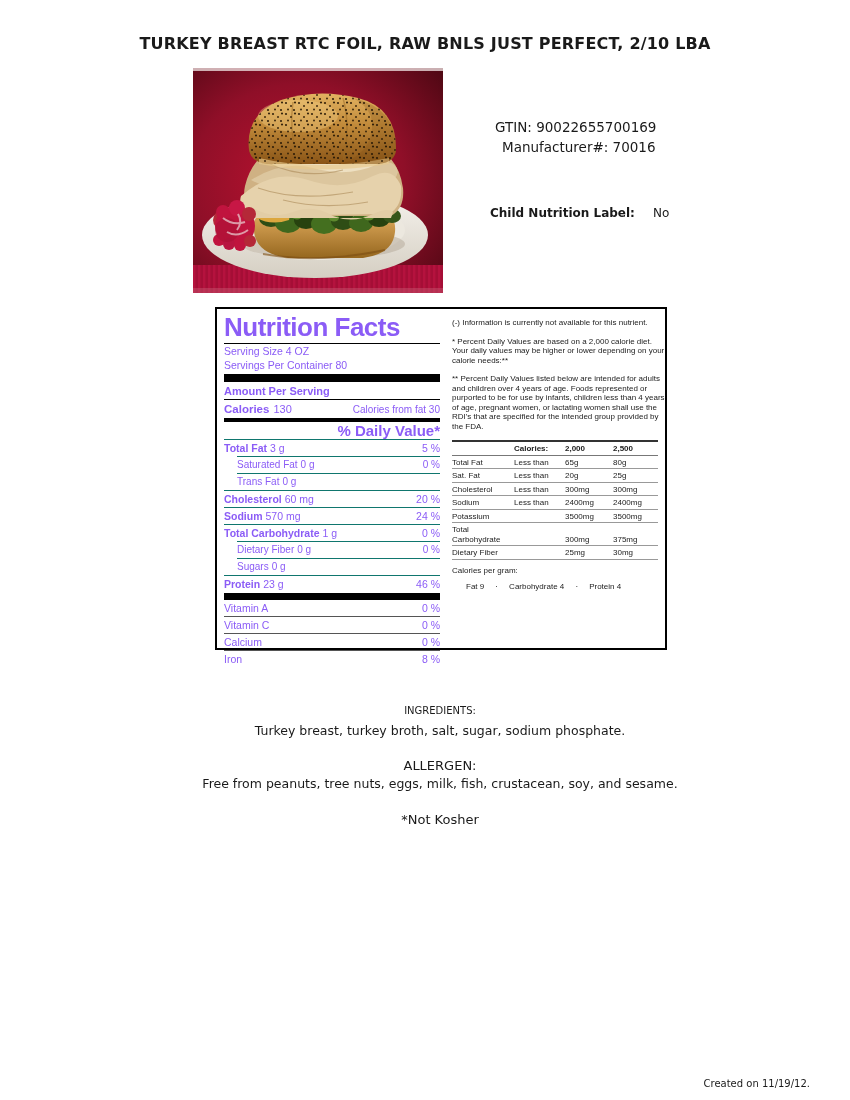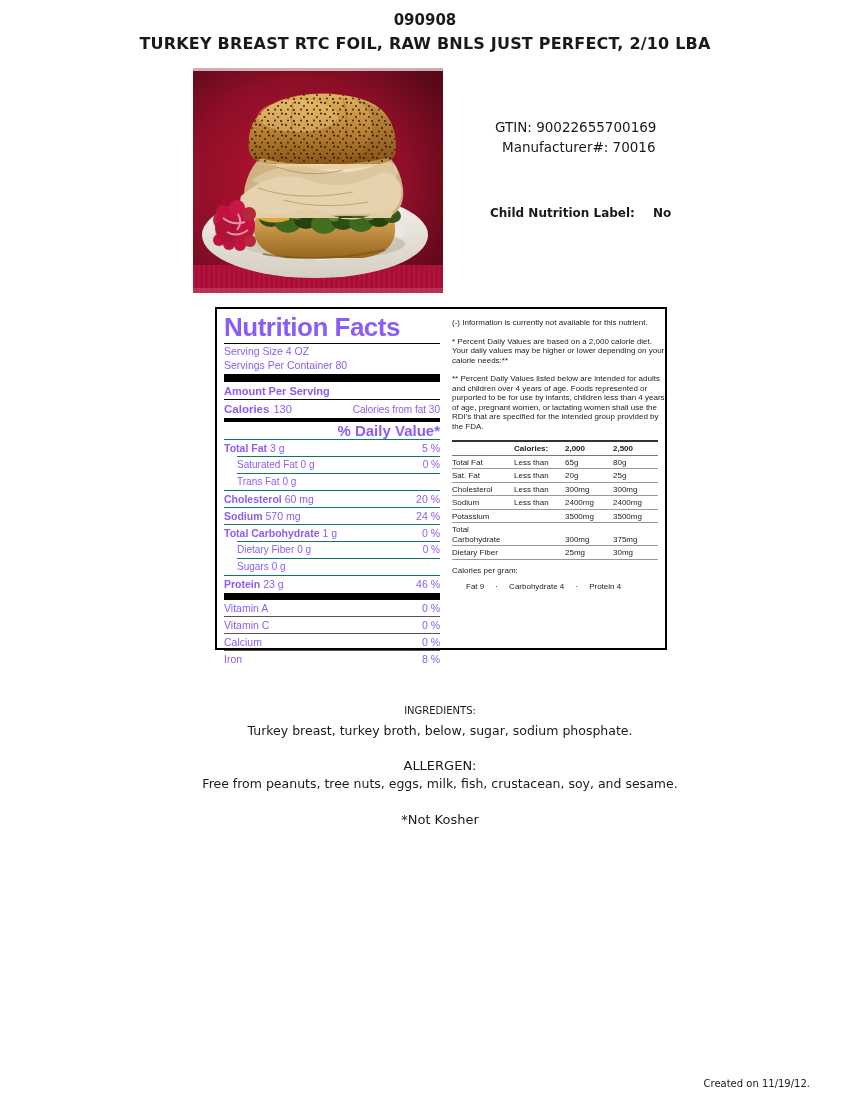--- a/index.html
+++ b/index.html
@@ -14,21 +14,21 @@
 
   
   .photo{position:absolute;left:193px;top:68px;width:250px;height:225px;}
   .photo svg{display:block;}
 
   
   .gtin-line{position:absolute;left:495px;top:119px;font-size:13.5px;}
   .manufacturer-line{position:absolute;left:502px;top:139px;font-size:13.5px;}
   .cn-row{position:absolute;left:490px;top:206px;font-size:12px;}
   .cn-label{font-weight:bold;}
-  .cn-value{position:absolute;left:163px;top:0;font-weight:bold;}
+  .cn-value{position:absolute;left:163px;top:0;font-weight:normal;}
 
   
   .nf-box{position:absolute;left:215px;top:307px;width:452px;height:343px;
           border:2px solid #000;box-sizing:border-box;background:#fff;}
   .nf-left{position:absolute;left:7px;top:5px;width:216px;color:#8b5cf6;
            font-family:"Liberation Sans",sans-serif;}
   .nf-title{font-size:26px;font-weight:bold;line-height:26px;letter-spacing:-0.5px;
             padding-bottom:3px;border-bottom:1px solid #000;white-space:nowrap;}
   .nf-serv{font-size:10.5px;line-height:11.5px;margin-top:2px;}
   .nf-bar1{height:8px;background:#000;margin-top:3px;}
@@ -70,21 +70,20 @@
   .alg-head{position:absolute;top:758px;left:30px;width:820px;text-align:center;font-size:13px;}
   .alg-text{position:absolute;top:776px;left:30px;width:820px;text-align:center;font-size:12.5px;}
   .kosher{position:absolute;top:812px;left:30px;width:820px;text-align:center;font-size:13px;}
   .created{position:absolute;top:1078px;left:0;width:810px;text-align:right;font-size:10px;}
 </style>
 </head>
 <body>
 
 <div class="page">
 
-  <div class="product-code">090908</div>
   <div class="product-title">TURKEY BREAST RTC FOIL, RAW BNLS JUST PERFECT, 2/10 LBA</div>
 
   <div class="photo">
     <svg width="250" height="225" viewBox="0 0 250 225">
       <defs>
         <radialGradient id="bgGrad" cx="42%" cy="50%" r="78%">
           <stop offset="0%" stop-color="#bb1230"></stop>
           <stop offset="55%" stop-color="#8f0f28"></stop>
           <stop offset="100%" stop-color="#4a0712"></stop>
         </radialGradient>
@@ -337,19 +336,19 @@
           </tr>
         </tbody>
       </table>
 
       <div class="cpg-label">Calories per gram:</div>
       <div class="cpg-values">Fat 9&nbsp;&nbsp;&nbsp;&nbsp;&nbsp;·&nbsp;&nbsp;&nbsp;&nbsp;&nbsp;Carbohydrate 4&nbsp;&nbsp;&nbsp;&nbsp;&nbsp;·&nbsp;&nbsp;&nbsp;&nbsp;&nbsp;Protein 4</div>
     </div>
   </div>
 
   <div class="ing-head">INGREDIENTS:</div>
-  <div class="ing-text">Turkey breast, turkey broth, below, sugar, sodium phosphate.</div>
+  <div class="ing-text">Turkey breast, turkey broth, salt, sugar, sodium phosphate.</div>
   <div class="alg-head">ALLERGEN:</div>
   <div class="alg-text">Free from peanuts, tree nuts, eggs, milk, fish, crustacean, soy, and sesame.</div>
   <div class="kosher">*Not Kosher</div>
   <div class="created">Created on 11/19/12.</div>
 
 </div>
 
 </body></html>

